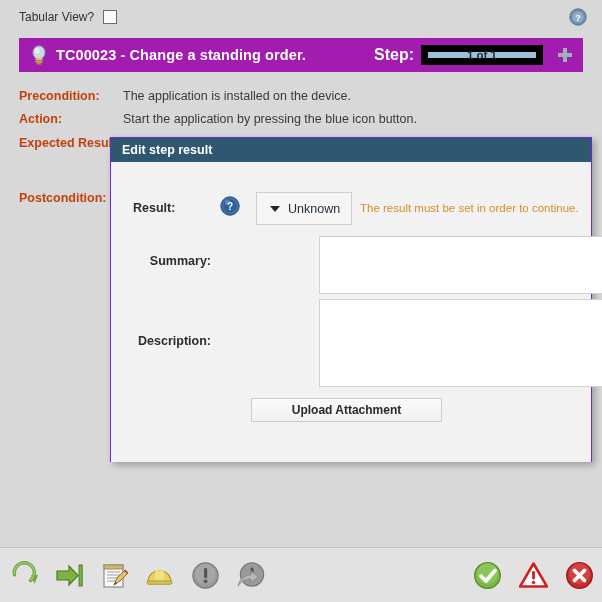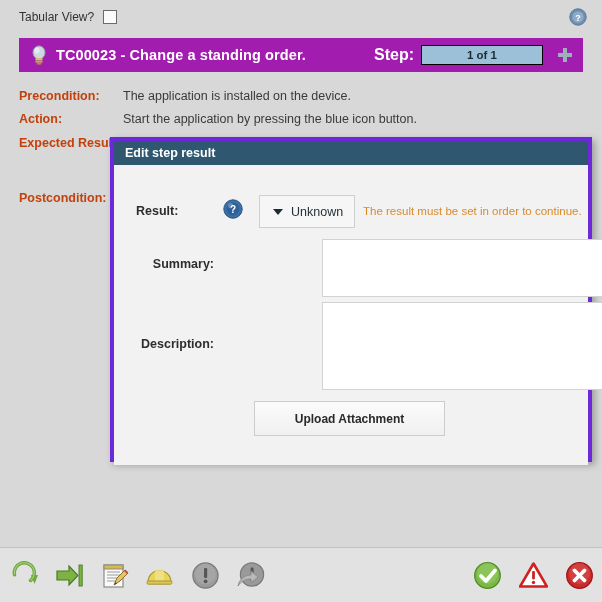--- a/index.html
+++ b/index.html
@@ -62,21 +62,21 @@
   #step-group {
     margin-left: auto;
     display: flex; align-items: center; gap: 7px;
   }
   #step-label {
     color: #ffffff; font-size: 16px; font-weight: bold;
   }
   #step-value {
     width: 122px; height: 20px;
     background: #9cc0d8;
-    border: 1px solid #000000;
+    border: 7px solid #000000;
     color: #1d2b33;
     font-size: 11.5px; font-weight: bold;
     display: flex; align-items: center; justify-content: center;
     cursor: pointer;
   }
   #add-step-icon {
     width: 18px; height: 18px;
     margin-left: 6px;
     position: relative;
     cursor: pointer;
@@ -108,21 +108,21 @@
   #row-action       { top: 112px; }
   #row-expected     { top: 136px; }
   #row-postcond     { top: 191px; }
 
   
   #modal {
     position: absolute;
     left: 110px; top: 137px;
     width: 482px; height: 325px;
     background: #f2f2f2;
-    border: 4px solid #6d28d9;
+    border: 1px solid #6d28d9;
     box-shadow: 3px 3px 7px rgba(0,0,0,0.28);
   }
   #modal-titlebar {
     height: 24px;
     background: #2f5770;
     display: flex; align-items: center;
     padding-left: 11px;
   }
   #modal-title {
     color: #ffffff; font-size: 12.5px; font-weight: bold;
@@ -183,21 +183,21 @@
     cursor: text;
   }
   #summary-label { left: 22px; top: 92px; }
   #summary-box   { left: 208px; top: 74px; width: 366px; height: 58px; }
   #description-label { left: 22px; top: 172px; }
   #description-box   { left: 208px; top: 137px; width: 366px; height: 88px; }
 
   
   #upload-attachment {
     position: absolute; left: 140px; top: 236px;
-    width: 191px; height: 35px;
+    width: 191px; height: 24px;
     background: linear-gradient(to bottom,#fbfbfb 0%,#f0f0f0 100%);
     border: 1px solid #cccccc;
     font-size: 12px; font-weight: bold; color: #2a2a2a;
     display: flex; align-items: center; justify-content: center;
     cursor: pointer;
   }
 
   
   #ok-button, #cancel-button {
     position: absolute; top: 281px;

